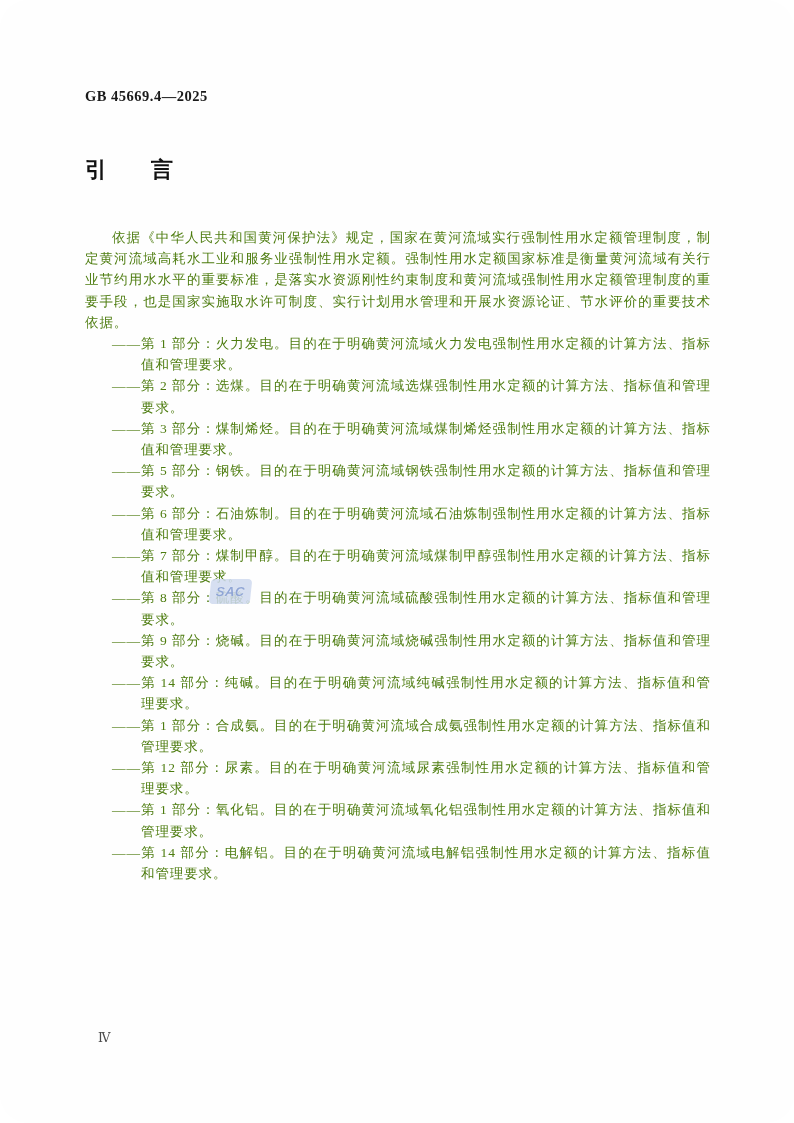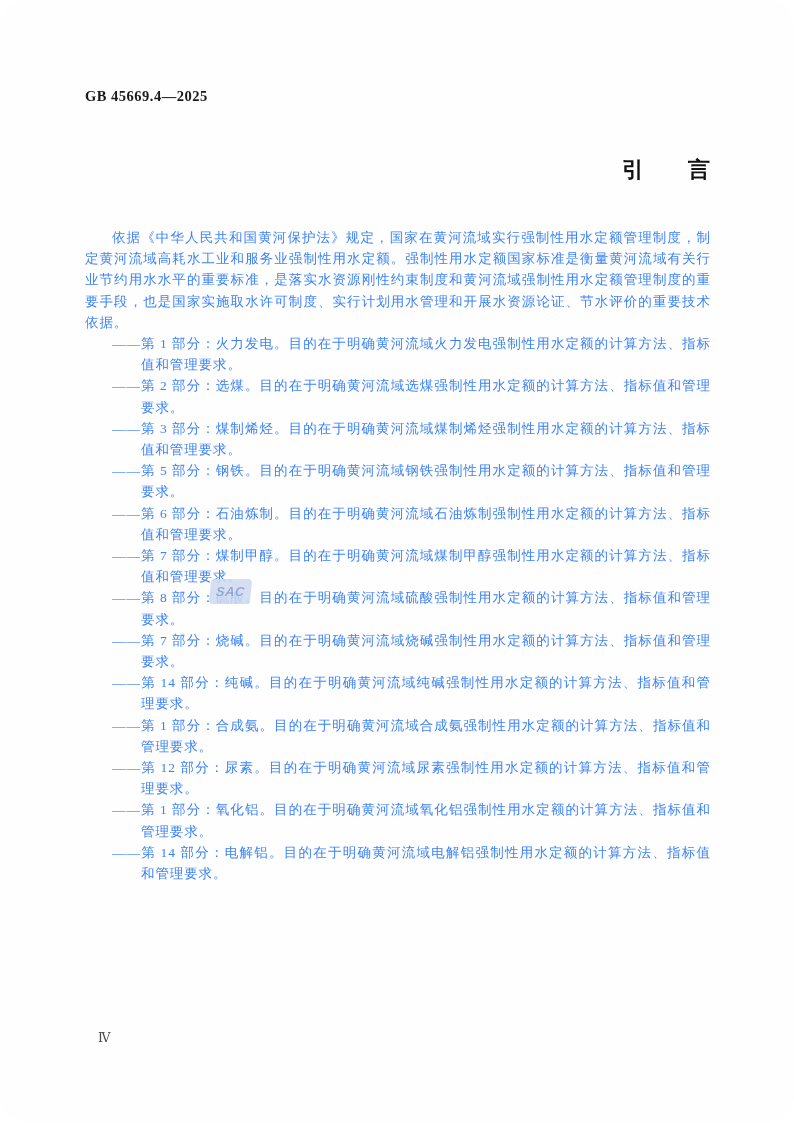--- a/index.html
+++ b/index.html
@@ -15,29 +15,29 @@
     background: #fefefe;
     border-radius: 28px;
   }
   .doc-number {
     position: absolute; left: 85px; top: 88px;
     font-size: 14.5px; font-weight: bold; color: #1a1a1a;
     letter-spacing: 0.5px;
   }
   .page-title {
     position: absolute; left: 85px; top: 155px; width: 625px;
-    text-align: right;
+    text-align: left;
     font-size: 22px; font-weight: bold; color: #111111;
     white-space: pre;
   }
   .intro-body {
     position: absolute; left: 85px; top: 227px; width: 626px;
     font-size: 13.5px; line-height: 21.2px;
     letter-spacing: 0.9px;
-    color: #3b82f6;
+    color: #4d7c0f;
     text-align: justify;
   }
   .para { text-indent: 2em; }
   .part-item {
     padding-left: 56px;
     text-indent: -29px;
   }
   .watermark {
     position: absolute; left: 210px; top: 579px;
     width: 41px; height: 25px;
@@ -70,21 +70,21 @@
 
   <div class="intro-body">
     <div class="para">依据《中华人民共和国黄河保护法》规定，国家在黄河流域实行强制性用水定额管理制度，制定黄河流域高耗水工业和服务业强制性用水定额。强制性用水定额国家标准是衡量黄河流域有关行业节约用水水平的重要标准，是落实水资源刚性约束制度和黄河流域强制性用水定额管理制度的重要手段，也是国家实施取水许可制度、实行计划用水管理和开展水资源论证、节水评价的重要技术依据。</div>
     <div class="part-item">——第 1 部分：火力发电。目的在于明确黄河流域火力发电强制性用水定额的计算方法、指标值和管理要求。</div>
     <div class="part-item">——第 2 部分：选煤。目的在于明确黄河流域选煤强制性用水定额的计算方法、指标值和管理要求。</div>
     <div class="part-item">——第 3 部分：煤制烯烃。目的在于明确黄河流域煤制烯烃强制性用水定额的计算方法、指标值和管理要求。</div>
     <div class="part-item">——第 5 部分：钢铁。目的在于明确黄河流域钢铁强制性用水定额的计算方法、指标值和管理要求。</div>
     <div class="part-item">——第 6 部分：石油炼制。目的在于明确黄河流域石油炼制强制性用水定额的计算方法、指标值和管理要求。</div>
     <div class="part-item">——第 7 部分：煤制甲醇。目的在于明确黄河流域煤制甲醇强制性用水定额的计算方法、指标值和管理要求。</div>
     <div class="part-item">——第 8 部分：硫酸。目的在于明确黄河流域硫酸强制性用水定额的计算方法、指标值和管理要求。</div>
-    <div class="part-item">——第 7 部分：烧碱。目的在于明确黄河流域烧碱强制性用水定额的计算方法、指标值和管理要求。</div>
+    <div class="part-item">——第 9 部分：烧碱。目的在于明确黄河流域烧碱强制性用水定额的计算方法、指标值和管理要求。</div>
     <div class="part-item">——第 14 部分：纯碱。目的在于明确黄河流域纯碱强制性用水定额的计算方法、指标值和管理要求。</div>
     <div class="part-item">——第 1 部分：合成氨。目的在于明确黄河流域合成氨强制性用水定额的计算方法、指标值和管理要求。</div>
     <div class="part-item">——第 12 部分：尿素。目的在于明确黄河流域尿素强制性用水定额的计算方法、指标值和管理要求。</div>
     <div class="part-item">——第 1 部分：氧化铝。目的在于明确黄河流域氧化铝强制性用水定额的计算方法、指标值和管理要求。</div>
     <div class="part-item">——第 14 部分：电解铝。目的在于明确黄河流域电解铝强制性用水定额的计算方法、指标值和管理要求。</div>
   </div>
 
   <div class="watermark">
     <span>SAC</span>
   </div>

